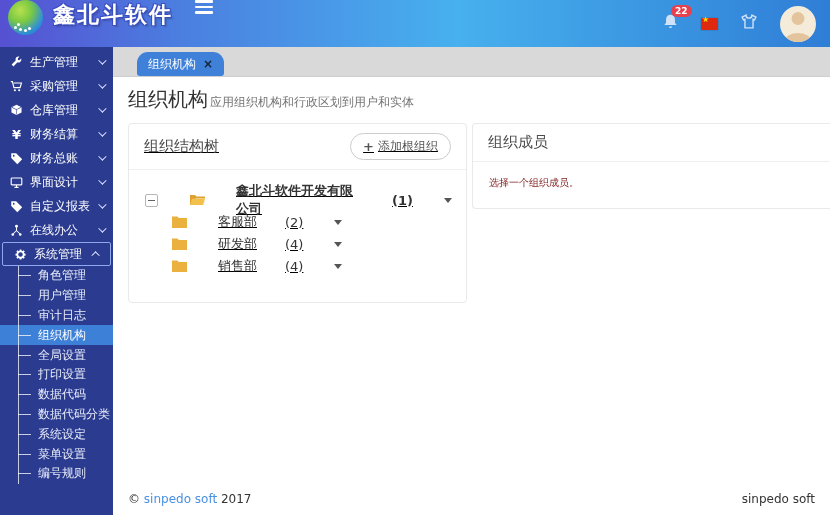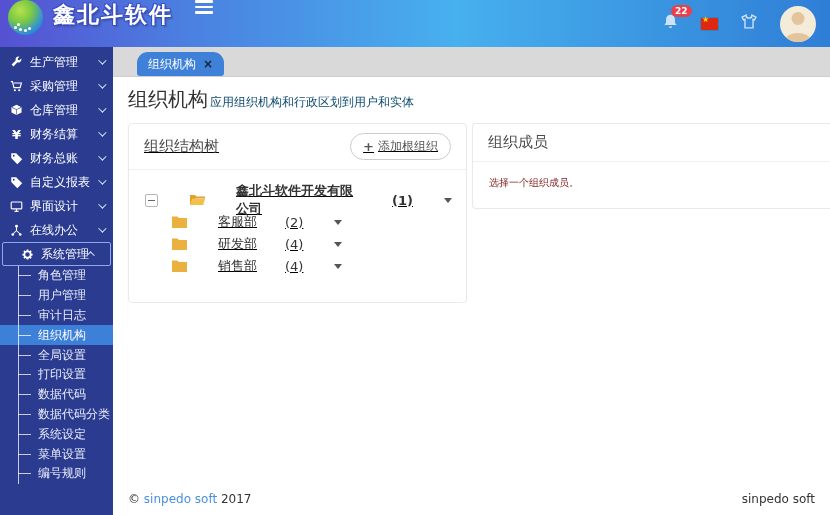--- a/index.html
+++ b/index.html
@@ -34,38 +34,38 @@
 
   
   .sidebar { width:113px; flex:0 0 113px; background:#2a3b90; color:#fff; padding-top:3px; overflow:hidden; }
   .nav-item { height:24px; display:flex; align-items:center; padding:0 9px; font-size:12px; cursor:pointer; }
   .nav-item .ic { width:15px; height:15px; margin-right:6px; display:flex; align-items:center; justify-content:center; flex:0 0 auto; }
   .nav-item .ic svg { width:13px; height:13px; }
   .nav-item .lbl { white-space:nowrap; }
   .chev { width:6px; height:6px; border-right:1.5px solid #dfe6ff; border-bottom:1.5px solid #dfe6ff; margin-left:auto; flex:0 0 auto; }
   .chev.down { transform:rotate(45deg) translateY(-2px); }
   .chev.up { transform:rotate(-135deg) translateY(-2px); }
-  .nav-item.open { border:1px solid #8ea8ee; border-radius:2px; margin:0 2px; padding:0 17px; }
+  .nav-item.open { border:1px solid #8ea8ee; border-radius:2px; margin:0 2px; padding:0 10px; }
   .yen-glyph { color:#fff; font-weight:bold; font-size:13px; line-height:1; }
   .submenu { position:relative; }
   .submenu .vline { position:absolute; left:18px; top:0; bottom:0; width:1px; background:rgba(255,255,255,.75); z-index:2; }
   .sub-item { height:19.8px; display:flex; align-items:center; padding-left:18px; font-size:12px; color:#e9edfb; cursor:pointer; position:relative; }
   .sub-item .dash { width:13px; height:1px; background:rgba(255,255,255,.75); margin-right:7px; flex:0 0 auto; }
   .sub-item.active { background:#3d80d8; color:#fff; }
 
   
   .main { flex:1; display:flex; flex-direction:column; background:#fff; min-width:0; }
   .tabbar { height:30px; flex:0 0 30px; background:#d9d9d9; border-bottom:1px solid #cfcfcf; display:flex; align-items:flex-end; padding-left:24px; }
   .tab { height:24px; background:#3f80d9; color:#fff; font-size:12px; display:flex; align-items:center;
     padding:0 11px; border-radius:11px 11px 3px 3px; cursor:pointer; }
   .tab .close { margin-left:7px; color:#16212e; font-weight:bold; font-size:12px; cursor:pointer; line-height:1; }
 
   .titlebox { padding:9px 15px 10px 15px; display:flex; align-items:baseline; }
   .page-title { font-size:20px; color:#333; font-weight:500; }
-  .page-sub { font-size:12px; color:#0c4a6e; margin-left:2px; }
+  .page-sub { font-size:12px; color:#737373; margin-left:2px; }
 
   .panels { display:flex; align-items:flex-start; padding-left:15px; }
   .card { background:#fff; border:1px solid #e9e9e9; border-radius:4px; }
   .card-head { display:flex; align-items:center; justify-content:space-between; padding:9px 15px; border-bottom:1px solid #efefef; }
   .card-title { font-size:15px; color:#4a4a4a; }
   .tree-card { width:339px; flex:0 0 339px;text-decoration:underline; }
   .add-root-btn { border:1px solid #ccc; background:#fff; border-radius:15px; font-size:12px; color:#555;
     padding:4px 12px; cursor:pointer; display:flex; align-items:center; gap:4px; font-family:inherit; }
   .add-root-btn .plus { font-weight:bold; font-size:13px; line-height:1; }
   .tree-body { padding:20px 14px 26px 16px; }
@@ -177,36 +177,36 @@
               <circle cx="4.6" cy="4.6" r="1.1" fill="#2a3b90"></circle>
             </svg>
           </span>
         <span class="lbl">财务总账</span>
         <span class="chev down"></span>
       </div>
 
       <div class="nav-item">
         <span class="ic">
             <svg viewBox="0 0 16 16">
+              <rect x="1.5" y="2.5" width="13" height="8.5" rx="1" fill="none" stroke="#fff" stroke-width="1.4"></rect>
+              <path d="M5.5 14h5M8 11v3" stroke="#fff" stroke-width="1.4"></path>
+            </svg>
+          </span>
+        <span class="lbl">界面设计</span>
+        <span class="chev down"></span>
+      </div>
+
+      <div class="nav-item">
+        <span class="ic">
+            <svg viewBox="0 0 16 16">
               <path fill="#fff" d="M1.5 1.5h6L15 9l-6 6-7.5-7.5z"></path>
               <circle cx="4.6" cy="4.6" r="1.1" fill="#2a3b90"></circle>
             </svg>
           </span>
         <span class="lbl">自定义报表</span>
-        <span class="chev down"></span>
-      </div>
-
-      <div class="nav-item">
-        <span class="ic">
-            <svg viewBox="0 0 16 16">
-              <rect x="1.5" y="2.5" width="13" height="8.5" rx="1" fill="none" stroke="#fff" stroke-width="1.4"></rect>
-              <path d="M5.5 14h5M8 11v3" stroke="#fff" stroke-width="1.4"></path>
-            </svg>
-          </span>
-        <span class="lbl">界面设计</span>
         <span class="chev down"></span>
       </div>
 
       <div class="nav-item">
         <span class="ic">
             <svg viewBox="0 0 16 16">
               <path d="M8 4v4M8 8 4 12M8 8l4 4" stroke="#fff" stroke-width="1.3" fill="none"></path>
               <circle cx="8" cy="2.8" r="1.8" fill="#fff"></circle>
               <circle cx="3.4" cy="13" r="1.6" fill="#fff"></circle>
               <circle cx="12.6" cy="13" r="1.6" fill="#fff"></circle>

